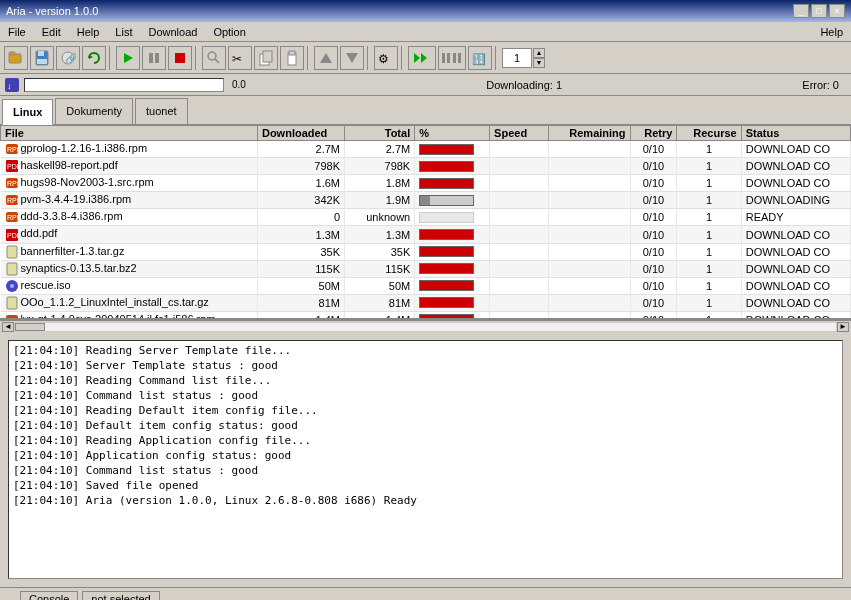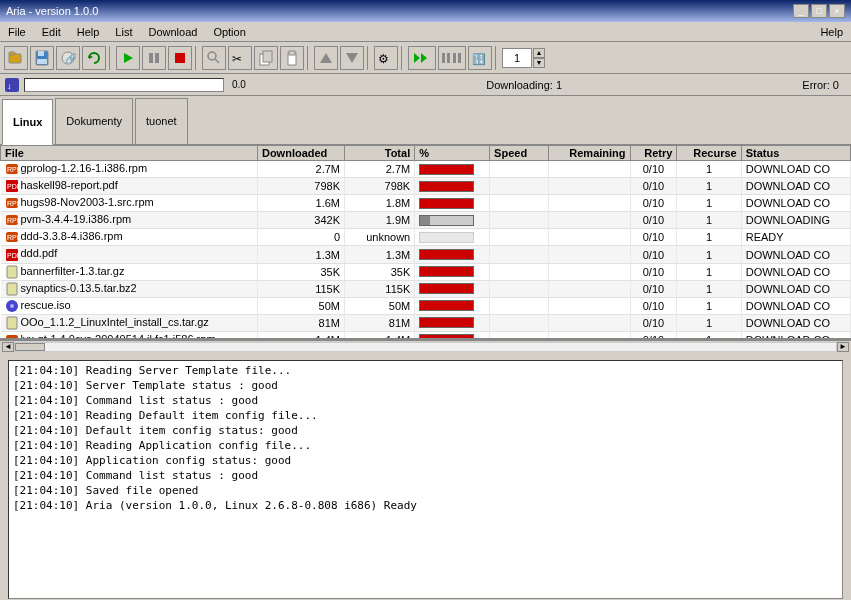--- a/index.html
+++ b/index.html
@@ -101,21 +101,21 @@
     #status-downloading { flex: 1; text-align: center; font-size: 11px; }
     #status-error { font-size: 11px; margin-right: 8px; }
     
     #tabs {
       display: flex;
       padding: 2px 2px 0 2px;
       background: #d4d0c8;
       border-bottom: 1px solid #888;
     }
     .tab {
-      padding: 16px 10px;
+      padding: 6px 10px;
       border: 1px solid #888;
       border-bottom: none;
       background: #d4d0c8;
       cursor: pointer;
       font-size: 11px;
       margin-right: 2px;
     }
     .tab.active {
       background: white;
       font-weight: bold;
@@ -580,20 +580,21 @@
     <div style="width:12px;height:10px;background:#d4d0c8;border:1px solid #888;font-size:8px;display:flex;align-items:center;justify-content:center;">◄</div>
     <div style="flex:1;height:10px;background:#f0f0f0;border:1px solid #ccc;">
       <div style="width:30px;height:100%;background:#d4d0c8;border:1px solid #888;"></div>
     </div>
     <div style="width:12px;height:10px;background:#d4d0c8;border:1px solid #888;font-size:8px;display:flex;align-items:center;justify-content:center;">►</div>
   </div>
 
   <div id="log-container">
   <div>[21:04:10]  Reading Server Template file...</div>
       <div>[21:04:10]  Server Template status : good</div>
+      <div>[21:04:10]  Reading Command list file...</div>
       <div>[21:04:10]  Command list status : good</div>
       <div>[21:04:10]  Reading Default item config file...</div>
       <div>[21:04:10]  Default item config status: good</div>
       <div>[21:04:10]  Reading Application config file...</div>
       <div>[21:04:10]  Application config status: good</div>
       <div>[21:04:10]  Command list status : good</div>
       <div>[21:04:10]  Saved file opened</div>
       <div>[21:04:10]  Aria (version 1.0.0, Linux 2.6.8-0.808 i686) Ready</div>
     </div>
 

